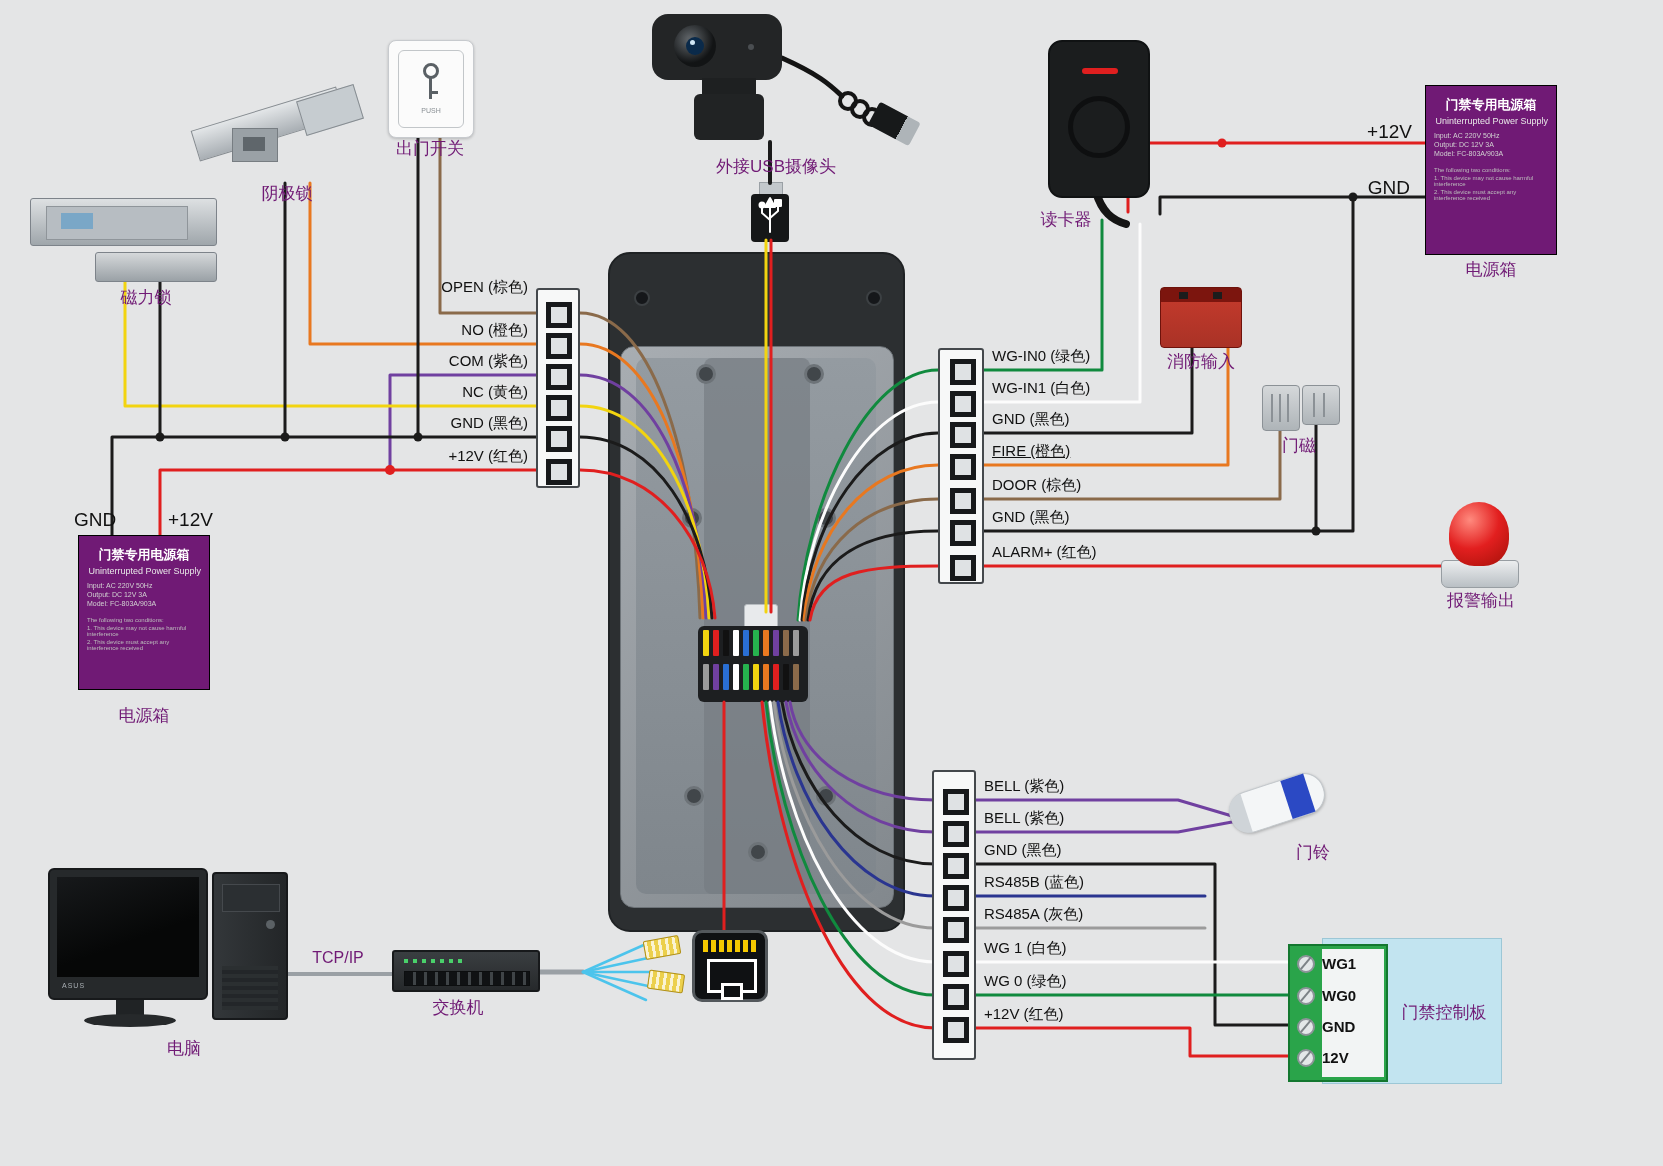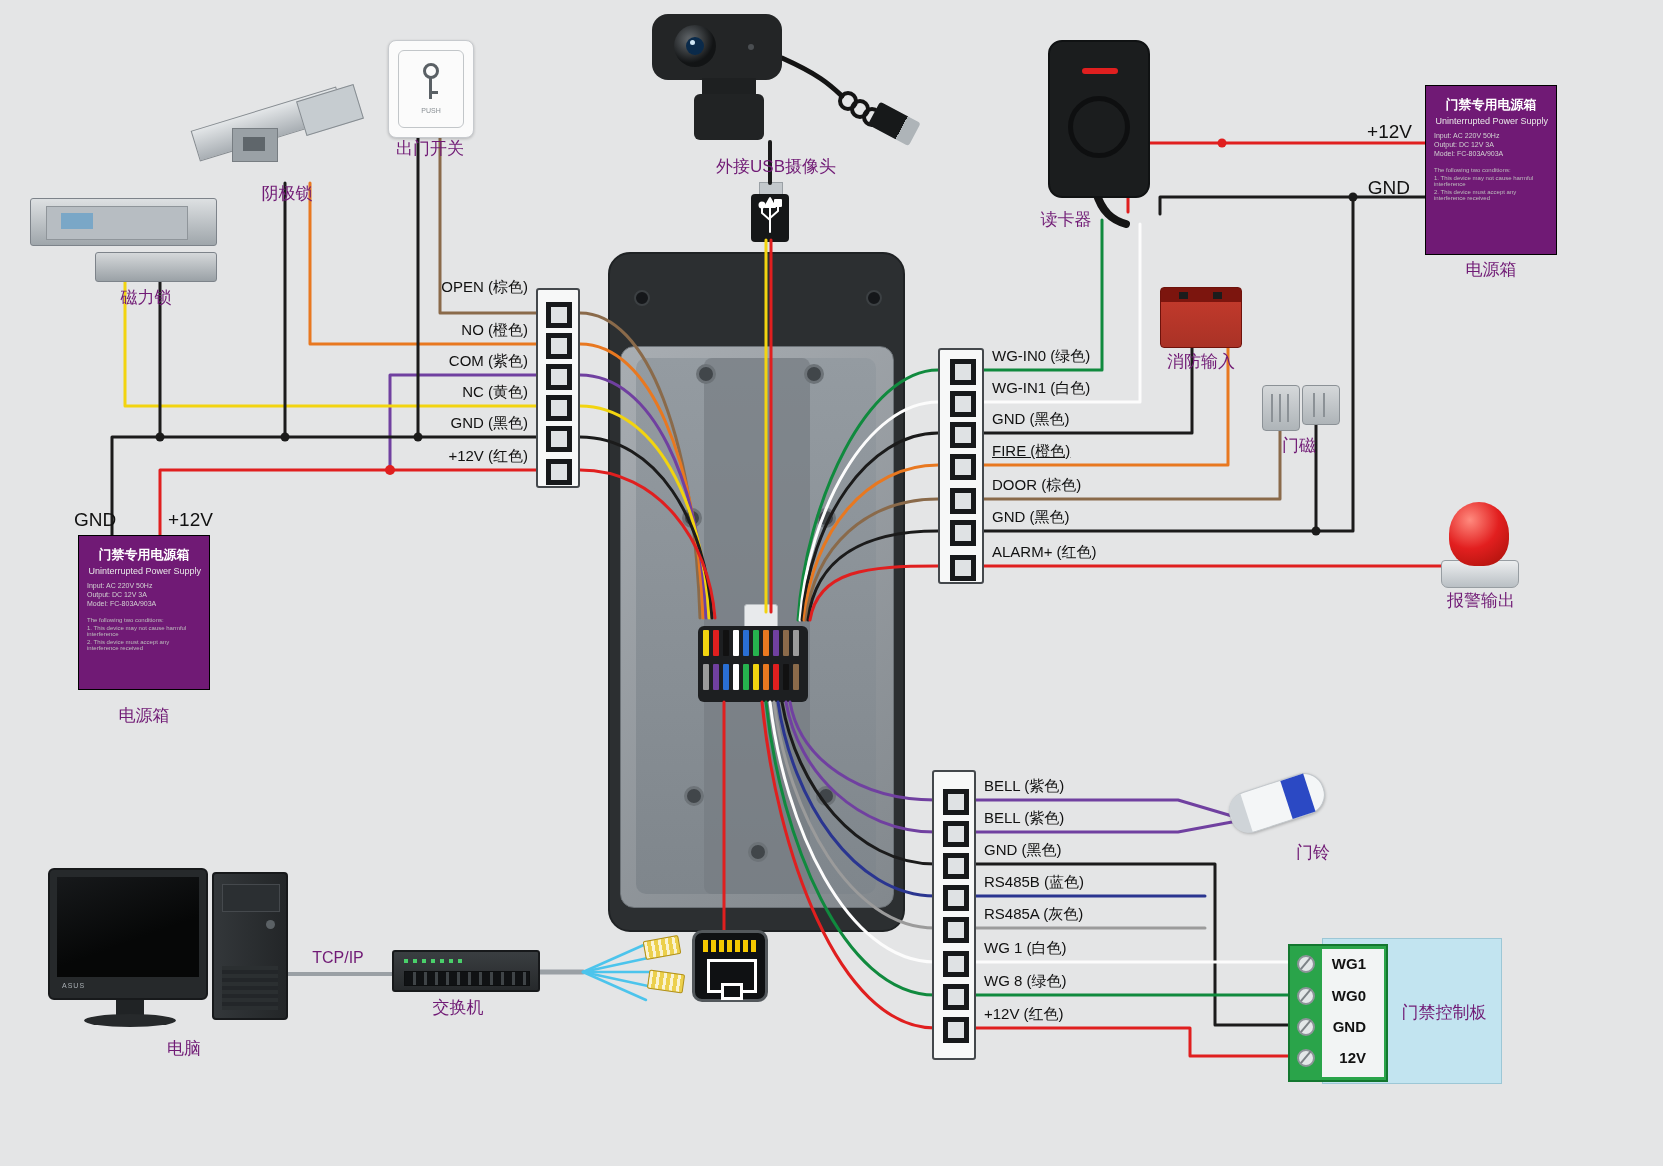--- a/index.html
+++ b/index.html
@@ -22,21 +22,21 @@
   .psu-sub{font-size:9px;text-align:right;color:#e8e8e8;margin-bottom:4px;}
   .psu-line{font-size:7px;color:#d2d2d2;}
   .psu-cond{font-size:6px;color:#bdbdbd;}
   .psu-gap{height:6px;}
   
   .tb-row{display:flex;gap:4px;padding:4px 5px;}
   .b{width:6px;height:26px;border-radius:1px;}
   
   .screw{position:absolute;width:18px;height:18px;border-radius:50%;background:#e3e7e9;border:2px solid #8d9499;box-sizing:border-box;}
   .screw::after{content:"";position:absolute;left:6px;top:-2px;width:2px;height:16px;background:#7c8287;transform:rotate(40deg);}
-  .brd-lbl{position:absolute;width:44px;text-align:right;font-size:15px;font-weight:bold;color:#111;}
+  .brd-lbl{position:absolute;width:44px;text-align:left;font-size:15px;font-weight:bold;color:#111;}
   .phole{position:absolute;width:14px;height:14px;border-radius:50%;background:#41464a;border:3px solid #6d7378;box-sizing:content-box;}
   .yplug{position:absolute;width:34px;height:17px;background:#ecd04c;border:1px solid #b09018;border-radius:2px;
          background-image:repeating-linear-gradient(90deg,rgba(255,255,255,.75) 0 3px,rgba(0,0,0,0) 3px 7px);}
 </style>
 </head>
 <body>
 
 <div id="canvas">
 
   <div class="cmp" style="left:608px;top:252px;width:297px;height:680px;background:#2c2f31;border:2px solid #1f2224;border-radius:22px;box-sizing:border-box;"></div>
@@ -363,21 +363,21 @@
   <div class="wlbl" style="left:992px;top:476px;">DOOR (棕色)</div>
   <div class="wlbl" style="left:992px;top:508px;">GND (黑色)</div>
   <div class="wlbl" style="left:992px;top:543px;">ALARM+ (红色)</div>
 
   <div class="wlbl" style="left:984px;top:777px;">BELL (紫色)</div>
   <div class="wlbl" style="left:984px;top:809px;">BELL (紫色)</div>
   <div class="wlbl" style="left:984px;top:841px;">GND (黑色)</div>
   <div class="wlbl" style="left:984px;top:873px;">RS485B (蓝色)</div>
   <div class="wlbl" style="left:984px;top:905px;">RS485A (灰色)</div>
   <div class="wlbl" style="left:984px;top:939px;">WG 1 (白色)</div>
-  <div class="wlbl" style="left:984px;top:972px;">WG 8 (绿色)</div>
+  <div class="wlbl" style="left:984px;top:972px;">WG 0 (绿色)</div>
   <div class="wlbl" style="left:984px;top:1005px;">+12V (红色)</div>
 
   <div class="clbl" style="left:146px;top:286px;">磁力锁</div>
   <div class="clbl" style="left:287px;top:182px;">阴极锁</div>
   <div class="clbl" style="left:430px;top:137px;">出门开关</div>
   <div class="clbl" style="left:776px;top:155px;">外接USB摄像头</div>
   <div class="clbl" style="left:1066px;top:208px;">读卡器</div>
   <div class="clbl" style="left:144px;top:704px;">电源箱</div>
   <div class="clbl" style="left:1491px;top:258px;">电源箱</div>
   <div class="clbl" style="left:1201px;top:350px;">消防输入</div>

